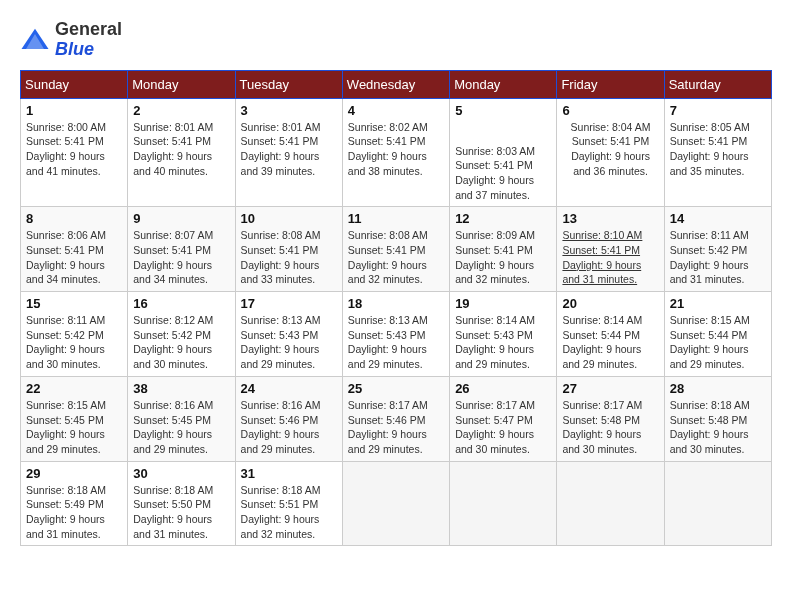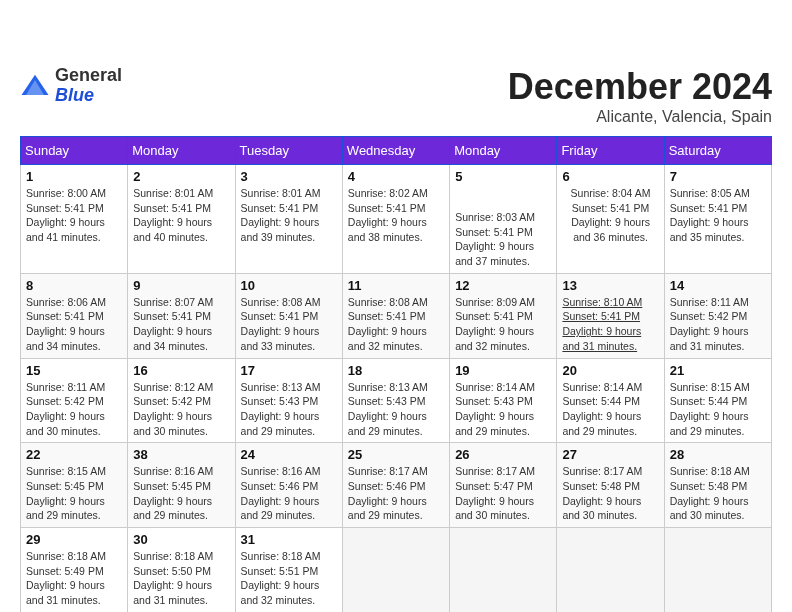--- a/index.html
+++ b/index.html
@@ -8,21 +8,20 @@
       background: #fff;
       width: 792px;
       min-height: 612px;
       padding: 20px;
     }
     .header-area {
       display: flex;
       justify-content: space-between;
       align-items: flex-start;
       margin-bottom: 10px;
-      margin-top: 46px;
     }
     .logo {
       display: flex;
       align-items: center;
     }
     .logo-text {
       display: flex;
       flex-direction: column;
       font-size: 18px;
       font-weight: bold;
@@ -46,21 +45,21 @@
     .location {
       font-size: 16px;
       color: #444;
     }
     .calendar {
       width: 100%;
       border-collapse: collapse;
       font-size: 11px;
     }
     .calendar th {
-      background: #6d28d9;
+      background: #7f1d1d;
       color: #fff;
       padding: 6px 4px;
       text-align: left;
       font-size: 13px;
       font-weight: normal;
       border: 1px solid #1d4ed8;
     }
     .calendar td {
       border: 1px solid #ccc;
       vertical-align: top;
@@ -95,24 +94,20 @@
   <div class="logo">
     <svg class="logo-icon" viewBox="0 0 40 40">
       <polygon points="20,5 38,32 2,32" fill="#2563eb"></polygon>
       <polygon points="20,12 32,32 8,32" fill="#fff" opacity="0.3"></polygon>
     </svg>
     <div class="logo-text">
       <span class="logo-general">General</span>
       <span class="logo-blue">Blue</span>
     </div>
   </div>
-  <div class="title-area">
-    <div class="month-title">December 2024</div>
-    <div class="location">Alicante, Valencia, Spain</div>
-  </div>
 </div>
 
 <table class="calendar">
   <thead>
     <tr>
     <th>Sunday</th>
         <th>Monday</th>
         <th>Tuesday</th>
         <th>Wednesday</th>
         <th>Monday</th>

